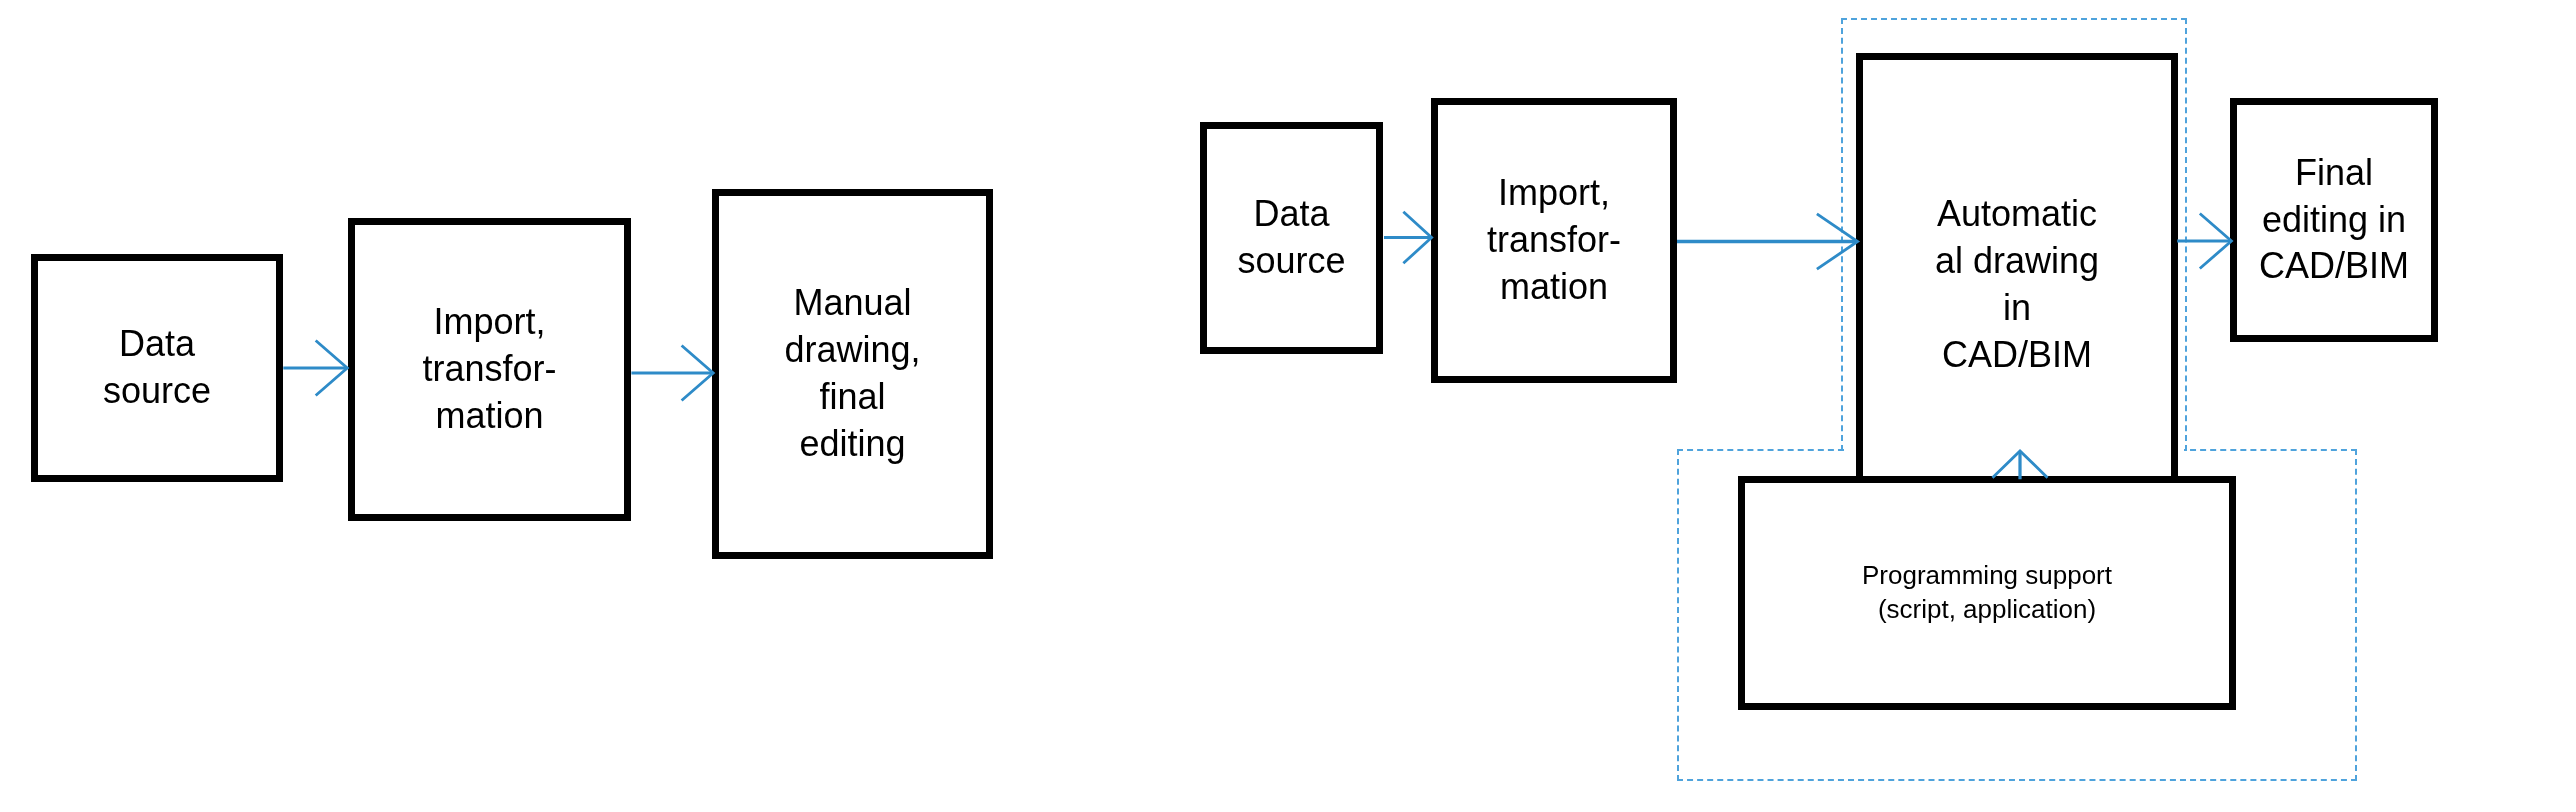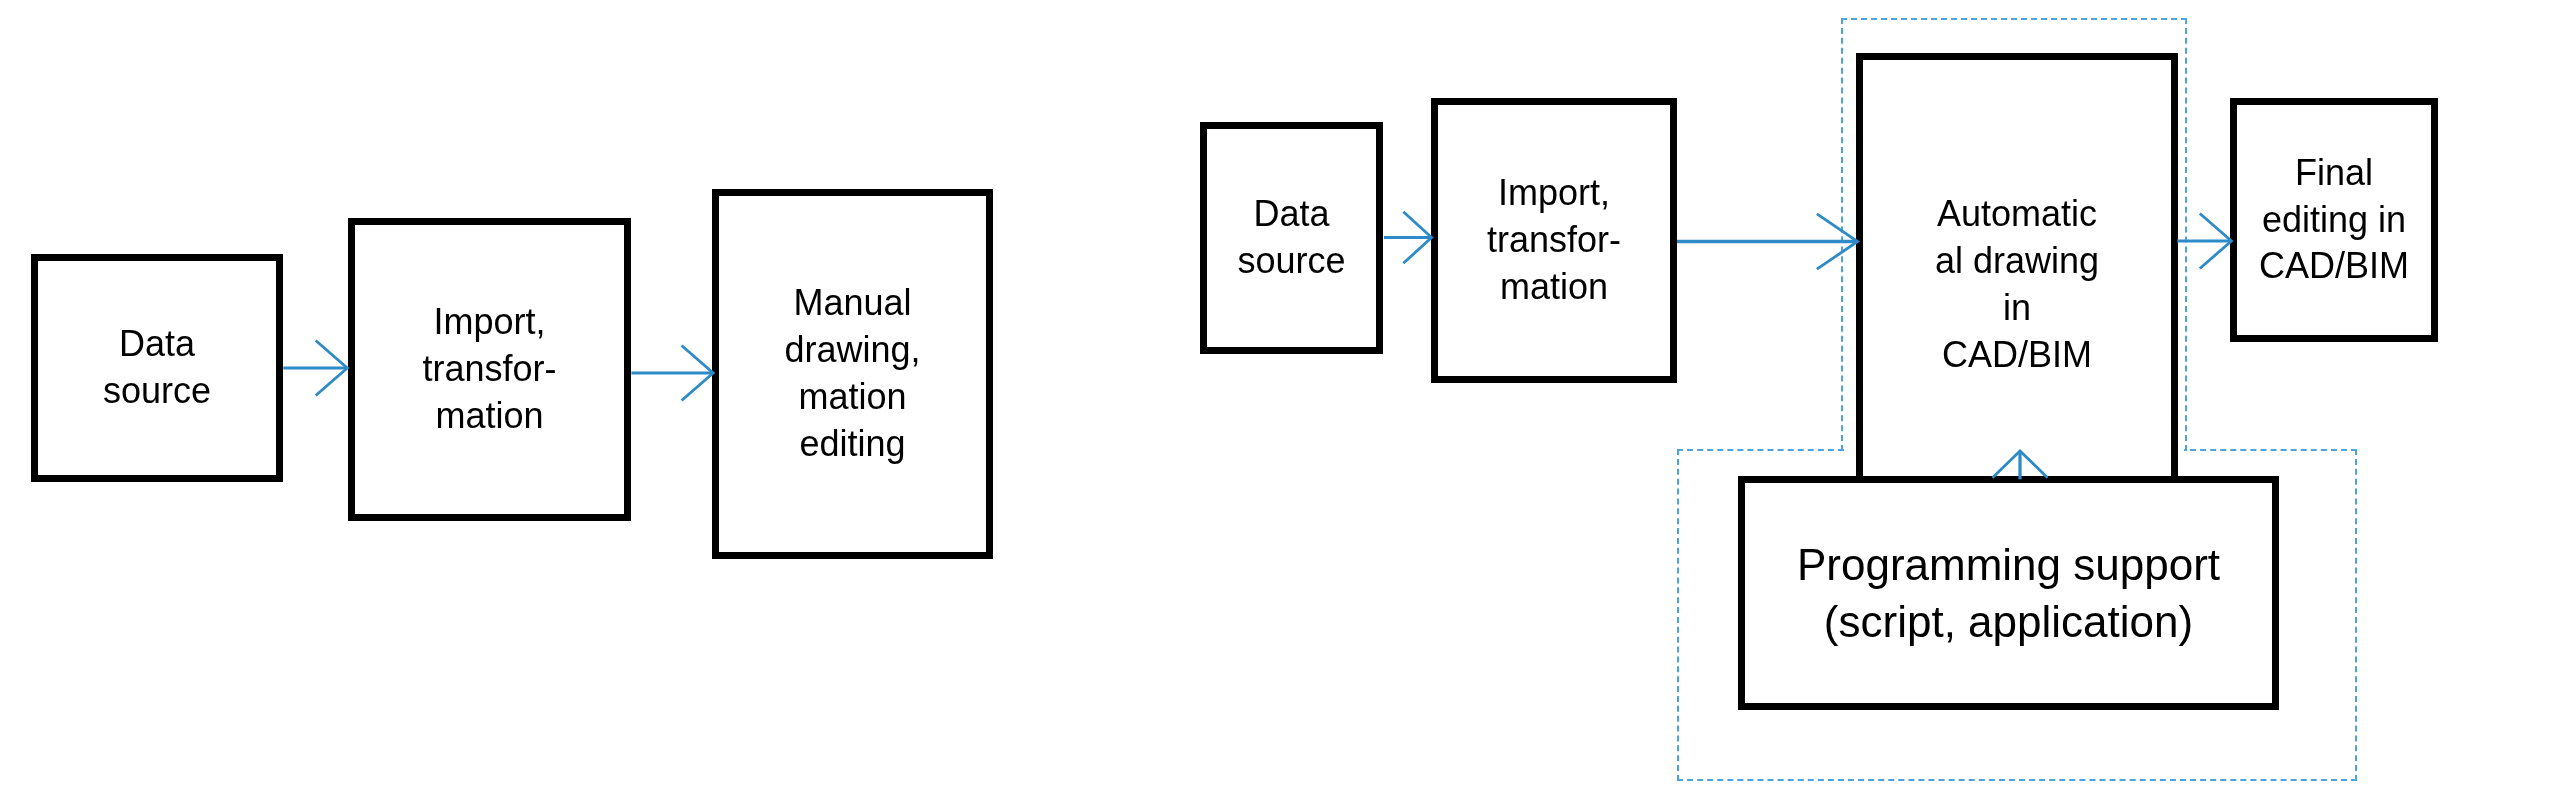--- a/index.html
+++ b/index.html
@@ -103,21 +103,21 @@
     <div class="arrow" style="left:631px; top:339px; width:85px; height:68px;">
       <svg width="85" height="68" viewBox="0 0 104 84" aria-hidden="true">
         <line x1="0" y1="42" x2="100" y2="42" stroke="#2E8BC8" stroke-width="4"></line>
         <polyline points="62,8 101,42 62,76" fill="none" stroke="#2E8BC8" stroke-width="3.5"></polyline>
       </svg>
     </div>
 
     <div class="node" id="manual-drawing" style="left:712px; top:189px; width:281px; height:370px; font-size:36px;">
       <span class="txt">Manual
 drawing,
-mation
+final
 editing</span>
     </div>
 
   </div>
 
   <div class="panel" id="panel-automated">
 
     <div class="dashed" style="left:783px; top:18px; width:346px; height:433px;"></div>
 
     <div class="dashed" style="left:619px; top:449px; width:680px; height:332px;"></div>
@@ -169,21 +169,21 @@
 CAD/BIM</span>
     </div>
 
     <div class="arrow" style="left:928px; top:450px; width:68px; height:31px;">
       <svg width="68" height="31" viewBox="0 0 84 38" aria-hidden="true">
         <line x1="42" y1="36" x2="42" y2="2" stroke="#2E8BC8" stroke-width="4"></line>
         <polyline points="8,34 42,1 76,34" fill="none" stroke="#2E8BC8" stroke-width="3.5"></polyline>
       </svg>
     </div>
 
-    <div class="node" id="auto-programming" style="left:680px; top:476px; width:541px; height:234px; font-size:44px;">
+    <div class="node" id="auto-programming" style="left:680px; top:476px; width:498px; height:234px; font-size:26px;">
       <span class="txt">Programming support
 (script, application)</span>
     </div>
 
 
   </div>
 
 </div>
 
 

